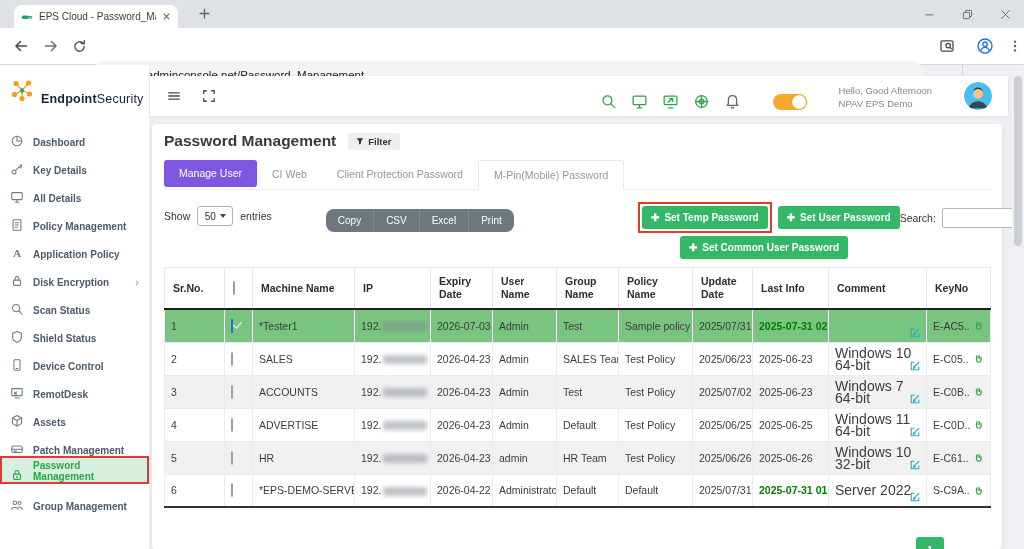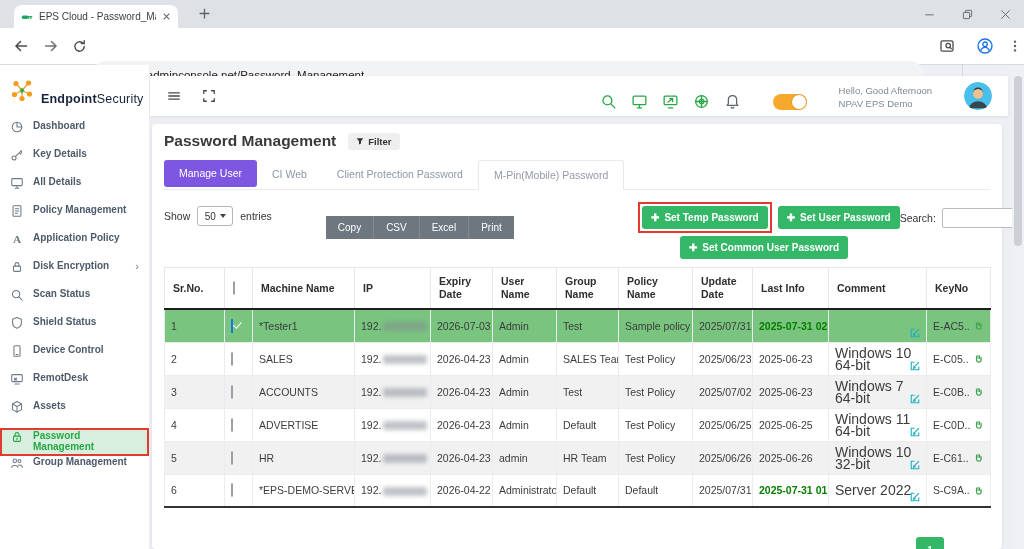--- a/index.html
+++ b/index.html
@@ -20,21 +20,21 @@
   .omnibox{position:absolute;left:92px;top:32.5px;width:832px;height:28px;background:#f1f3f4;border-radius:14px;display:flex;align-items:center;gap:9px;padding:0 12px}
   .url{flex:1;font-size:11.5px;color:#202124;white-space:nowrap;overflow:hidden}
   .toolbar-sep{position:absolute;left:962px;top:36px;width:1px;height:20px;background:#d4d7da}
 
   
   .sidebar{position:absolute;left:0;top:65px;width:150px;bottom:0;background:#fff;border-right:1px solid #ececf1}
   .brand{display:flex;align-items:flex-end;gap:7px;padding:13px 10px 10px 10px}
   .brand-text{font-size:12.5px;color:#16243d;letter-spacing:.2px}
   .brand-text b{font-weight:bold}
   .nav{list-style:none;margin-top:4px}
-  .nav li{display:flex;align-items:flex-start;gap:9px;height:28px;padding:0 10px;font-size:10px;font-weight:bold;color:#4d5a6a;cursor:pointer}
+  .nav li{display:flex;align-items:flex-end;gap:9px;height:28px;padding:0 10px;font-size:10px;font-weight:bold;color:#4d5a6a;cursor:pointer}
   .nav-ic{width:14px;height:14px;color:#6e7a87;display:flex;flex:0 0 auto}
   .nav-ic svg{width:14px;height:14px}
   .nav li .chev{margin-left:auto;color:#7a8694;font-size:11px;font-weight:normal}
   .nav li.active{background:#d8efdf;border:2px solid #e23a2e;color:#28a745;padding:0 8px}
   .nav li.active .nav-ic{color:#28a745}
 
   
   .topbar{position:absolute;left:150px;top:76px;right:16px;height:40px;background:#fff;box-shadow:0 1px 3px rgba(30,40,60,.08);display:flex;align-items:center;padding:0 16px;gap:20px}
   .tb-right{margin-left:auto;display:flex;align-items:flex-end;gap:32px}
   .tb-ic{display:flex;color:#28a745;cursor:pointer}
@@ -53,21 +53,21 @@
 
   .tabs{display:flex;margin-top:10px;border-bottom:1px solid #ececec}
   .tab-item{font-size:10.5px;color:#8d97a5;padding:8px 15px;cursor:pointer;white-space:nowrap}
   .tab-item.active{background:#7d57e2;color:#fff;border-radius:3px;margin-bottom:2px;padding:7px 15px}
   .tab-item.card-tab{background:#fff;border:1px solid #e9e9e9;border-bottom:1px solid #fff;margin-bottom:-1px;border-radius:3px 3px 0 0;color:#959aa3}
 
   .controls{display:flex;align-items:flex-start;margin-top:12px}
   .show-group{display:flex;align-items:center;gap:7px;font-size:10.5px;color:#333;margin-top:4px}
   .pagelen{width:36px;height:20px;border:1px solid #b5b5b5;border-radius:3px;font-size:10px;color:#333;display:flex;align-items:center;justify-content:center;gap:4px;cursor:pointer}
   .pagelen:after{content:"";border-left:3.5px solid transparent;border-right:3.5px solid transparent;border-top:4px solid #444}
-  .export-group{display:flex;margin-left:54px;margin-top:14px;border-radius:0;overflow:hidden}
+  .export-group{display:flex;margin-left:54px;margin-top:7px;border-radius:8px;overflow:hidden}
   .export-btn{background:#6e7680;color:#fff;font-size:10px;padding:6px 12px;border:none;border-right:1px solid rgba(255,255,255,.14);cursor:pointer;font-family:inherit}
   .export-btn:last-child{border-right:none}
   .actions{margin-left:auto;width:352px;display:flex;flex-direction:column}
   .actions-line1{display:flex;align-items:center}
   .btn-green{background:#35b768;color:#fff;font-size:10px;font-weight:bold;padding:6px 9px;border:none;border-radius:3px;display:flex;align-items:center;gap:5px;cursor:pointer;white-space:nowrap;font-family:inherit}
   .red-box{border:2px solid #e23a2e;padding:2px;display:inline-flex}
   .gap6{width:6px;flex:0 0 auto}
   .search-group{display:flex;align-items:center;gap:6px;margin-left:auto;font-size:10.5px;color:#333}
   .search-input{width:88px;height:20px;border:1px solid #b9b9b9;border-radius:2px;font-size:10px;padding:0 4px;font-family:inherit}
   .line2{align-self:flex-end;margin-right:142px;margin-top:3px}
@@ -343,20 +343,30 @@
           <span class="nav-ic" data-name="assets-icon">
             <svg viewBox="0 0 16 16" fill="none" stroke="currentColor" stroke-width="1.2" stroke-linecap="round" stroke-linejoin="round" width="100%" height="100%">
               <path d="M8 1.8 L13.2 4.6 V11 L8 13.8 L2.8 11 V4.6 Z"></path>
               <path d="M2.8 4.6 L8 7.4 L13.2 4.6 M8 7.4 V13.8"></path>
             </svg>
           </span>
           <span data-name="sidebar-item-label">Assets</span>
 
         </li>
 
+        <li data-name="sidebar-item">
+          <span class="nav-ic" data-name="patch-icon">
+            <svg viewBox="0 0 16 16" fill="none" stroke="currentColor" stroke-width="1.2" stroke-linecap="round" stroke-linejoin="round" width="100%" height="100%">
+              <rect x="2" y="4.5" width="12" height="7.5" rx="2"></rect>
+              <path d="M2 8.2 h12 M4.5 10.4 h3"></path>
+            </svg>
+          </span>
+          <span data-name="sidebar-item-label">Patch Management</span>
+
+        </li>
 
         <li data-name="sidebar-item" class="active">
           <span class="nav-ic" data-name="password-lock-icon">
             <svg viewBox="0 0 16 16" fill="none" stroke="currentColor" stroke-width="1.2" stroke-linecap="round" stroke-linejoin="round" width="100%" height="100%">
               <rect x="4" y="7" width="8" height="6" rx="1"></rect>
               <path d="M5.8 7 V5.2 a2.2 2.2 0 0 1 4.4 0 V7"></path>
               <path d="M8 9.4 v1.6"></path>
             </svg>
           </span>
           <span data-name="sidebar-item-label">Password Management</span>

